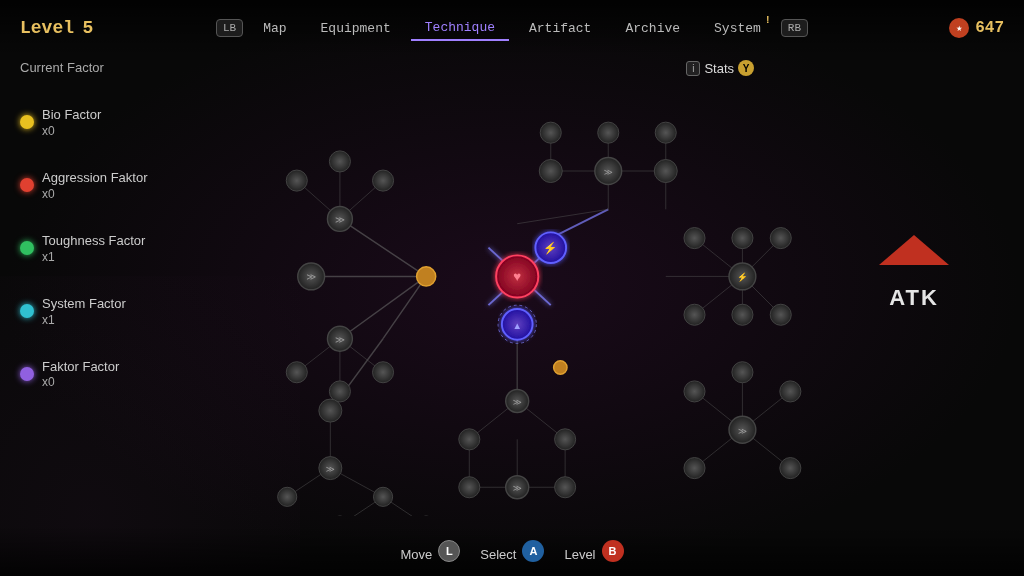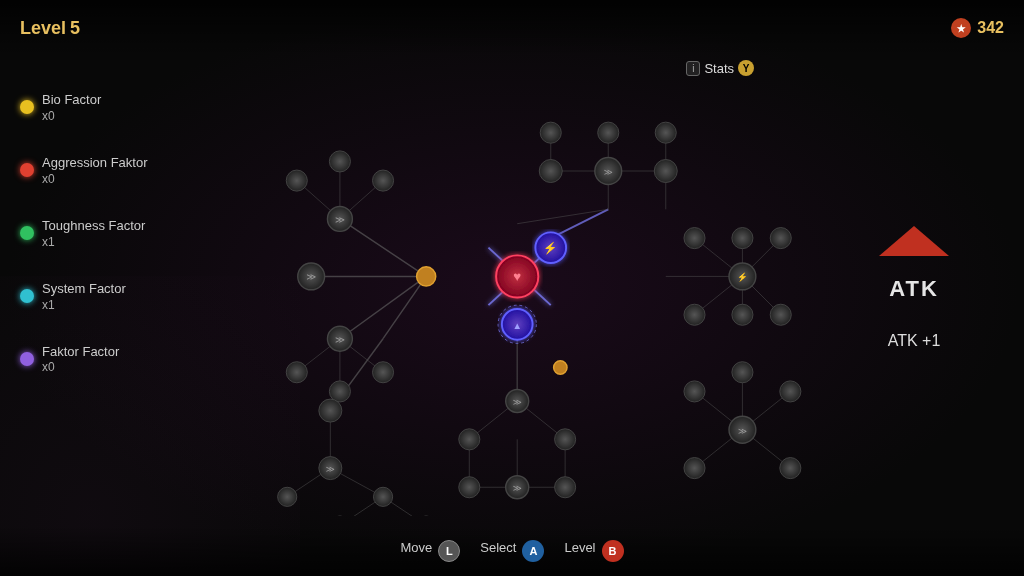--- a/index.html
+++ b/index.html
@@ -39,20 +39,21 @@
       position: absolute;
       top: 0;
       left: 0;
       right: 0;
       height: 56px;
       display: flex;
       align-items: center;
       justify-content: center;
       z-index: 10;
       background: linear-gradient(to bottom, rgba(0,0,0,0.8), transparent);
+      font-family: Liberation Mono, monospace;
     }
 
     .level-display {
       position: absolute;
       left: 20px;
       top: 50%;
       transform: translateY(-50%);
       font-size: 14px;
       color: #aaa;
     }
@@ -257,21 +258,21 @@
       display: flex;
       align-items: center;
       justify-content: center;
       gap: 20px;
       background: linear-gradient(to top, rgba(0,0,0,0.8), transparent);
       z-index: 10;
     }
 
     .bottom-action {
       display: flex;
-      align-items: flex-start;
+      align-items: flex-end;
       gap: 6px;
       font-size: 13px;
       color: #ccc;
     }
 
     .btn-circle {
       width: 22px;
       height: 22px;
       border-radius: 50%;
       display: inline-flex;
@@ -291,34 +292,45 @@
 <body>
 
 <div class="bg-swirl"></div>
 
 <div class="top-bar">
   <div class="level-display">
     <span>Level</span>
     <span style="color:#e8c060;font-size:18px;font-weight:bold;">5</span>
   </div>
 
+  <div class="nav-items">
+    <div class="nav-btn">LB</div>
+    <div class="nav-item">Map</div>
+    <div class="nav-item">Equipment</div>
+    <div class="nav-item active">Technique</div>
+    <div class="nav-item">Artifact</div>
+    <div class="nav-item">Archive</div>
+    <div class="nav-item has-alert">System</div>
+    <div class="nav-btn">RB</div>
+  </div>
 
   <div class="currency-display">
     <div class="currency-icon">★</div>
-    <span>342</span>
+    <span>647</span>
   </div>
 </div>
 
 <div class="stats-btn">
   <span class="stats-key">i</span>
   <span>Stats</span>
   <span class="stats-y-key">Y</span>
 </div>
 
 <div class="left-panel">
+  <div class="current-factor-title">Current Factor</div>
 
   <div class="factor-item">
     <div class="factor-dot" style="background:#e8c020;box-shadow:0 0 6px #e8c020;"></div>
     <div>
       <div class="factor-text">Bio Factor</div>
       <div class="factor-count">x0</div>
     </div>
   </div>
 
   <div class="factor-item">
@@ -510,21 +522,20 @@
     <circle cx="295" cy="280" r="20" fill="none" stroke="#8080ff" stroke-width="1" stroke-dasharray="3,3" opacity="0.7"></circle>
 
   </svg>
 </div>
 
 <div class="right-panel">
   <div class="atk-chevron">
     <span class="chevron-up"></span>
   </div>
   <div class="atk-label">ATK</div>
-  <div class="atk-value">ATK +1</div>
 </div>
 
 <div class="bottom-bar">
   <div class="bottom-action">
     <span>Move</span>
     <span class="btn-circle" style="background:#555;border:1px solid #888;">L</span>
   </div>
   <div class="bottom-action">
     <span>Select</span>
     <span class="btn-circle" style="background:#2060a0;">A</span>

